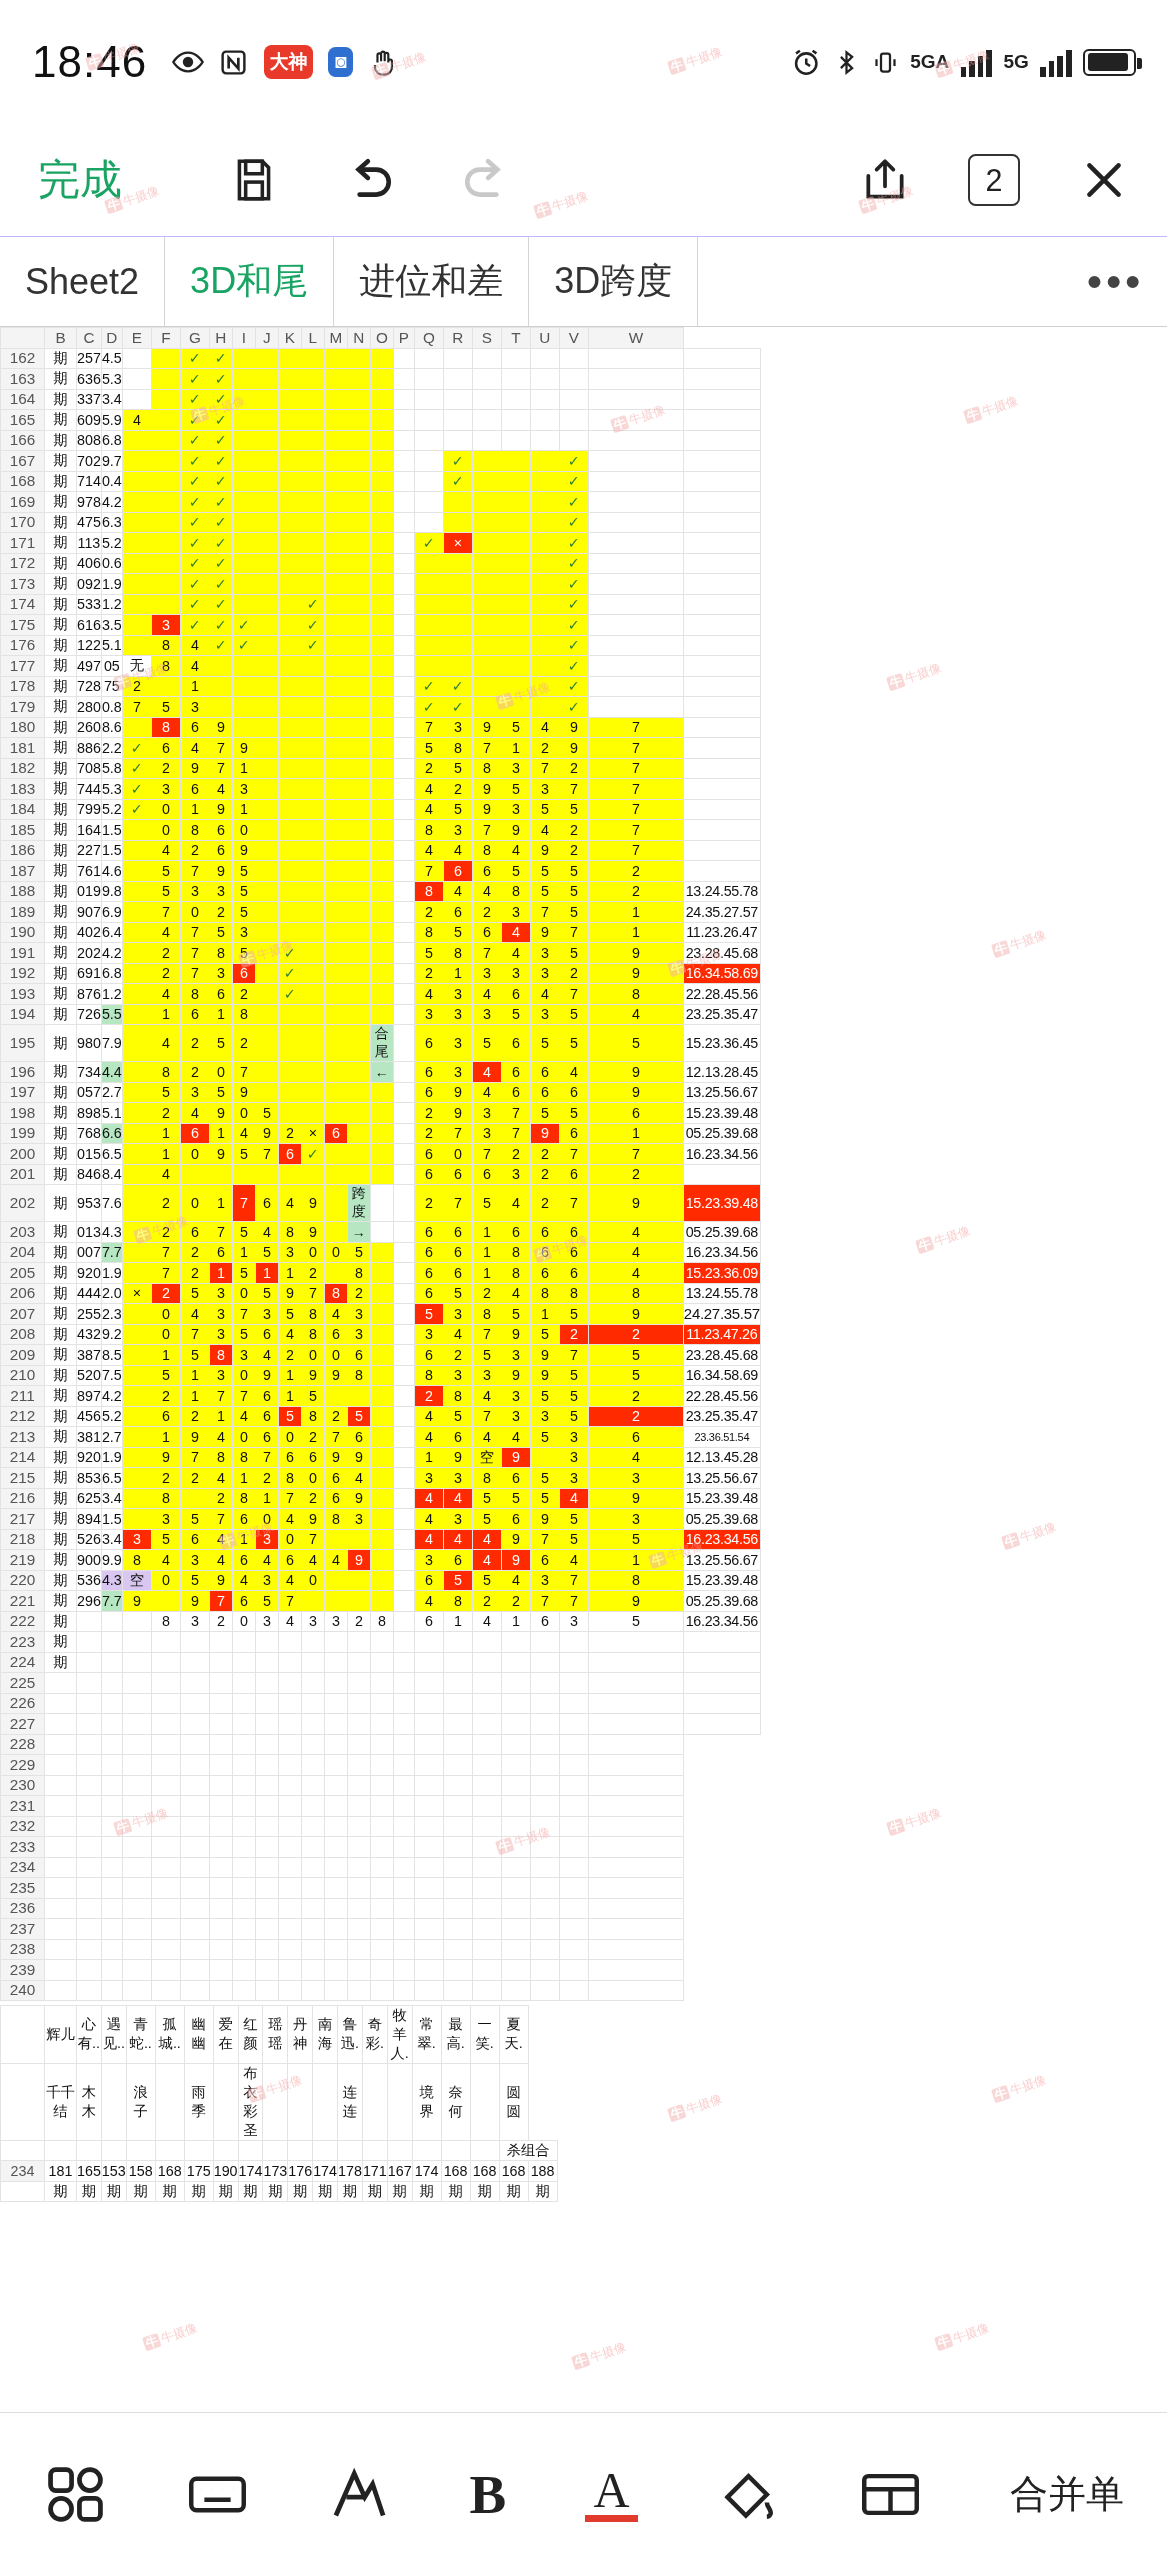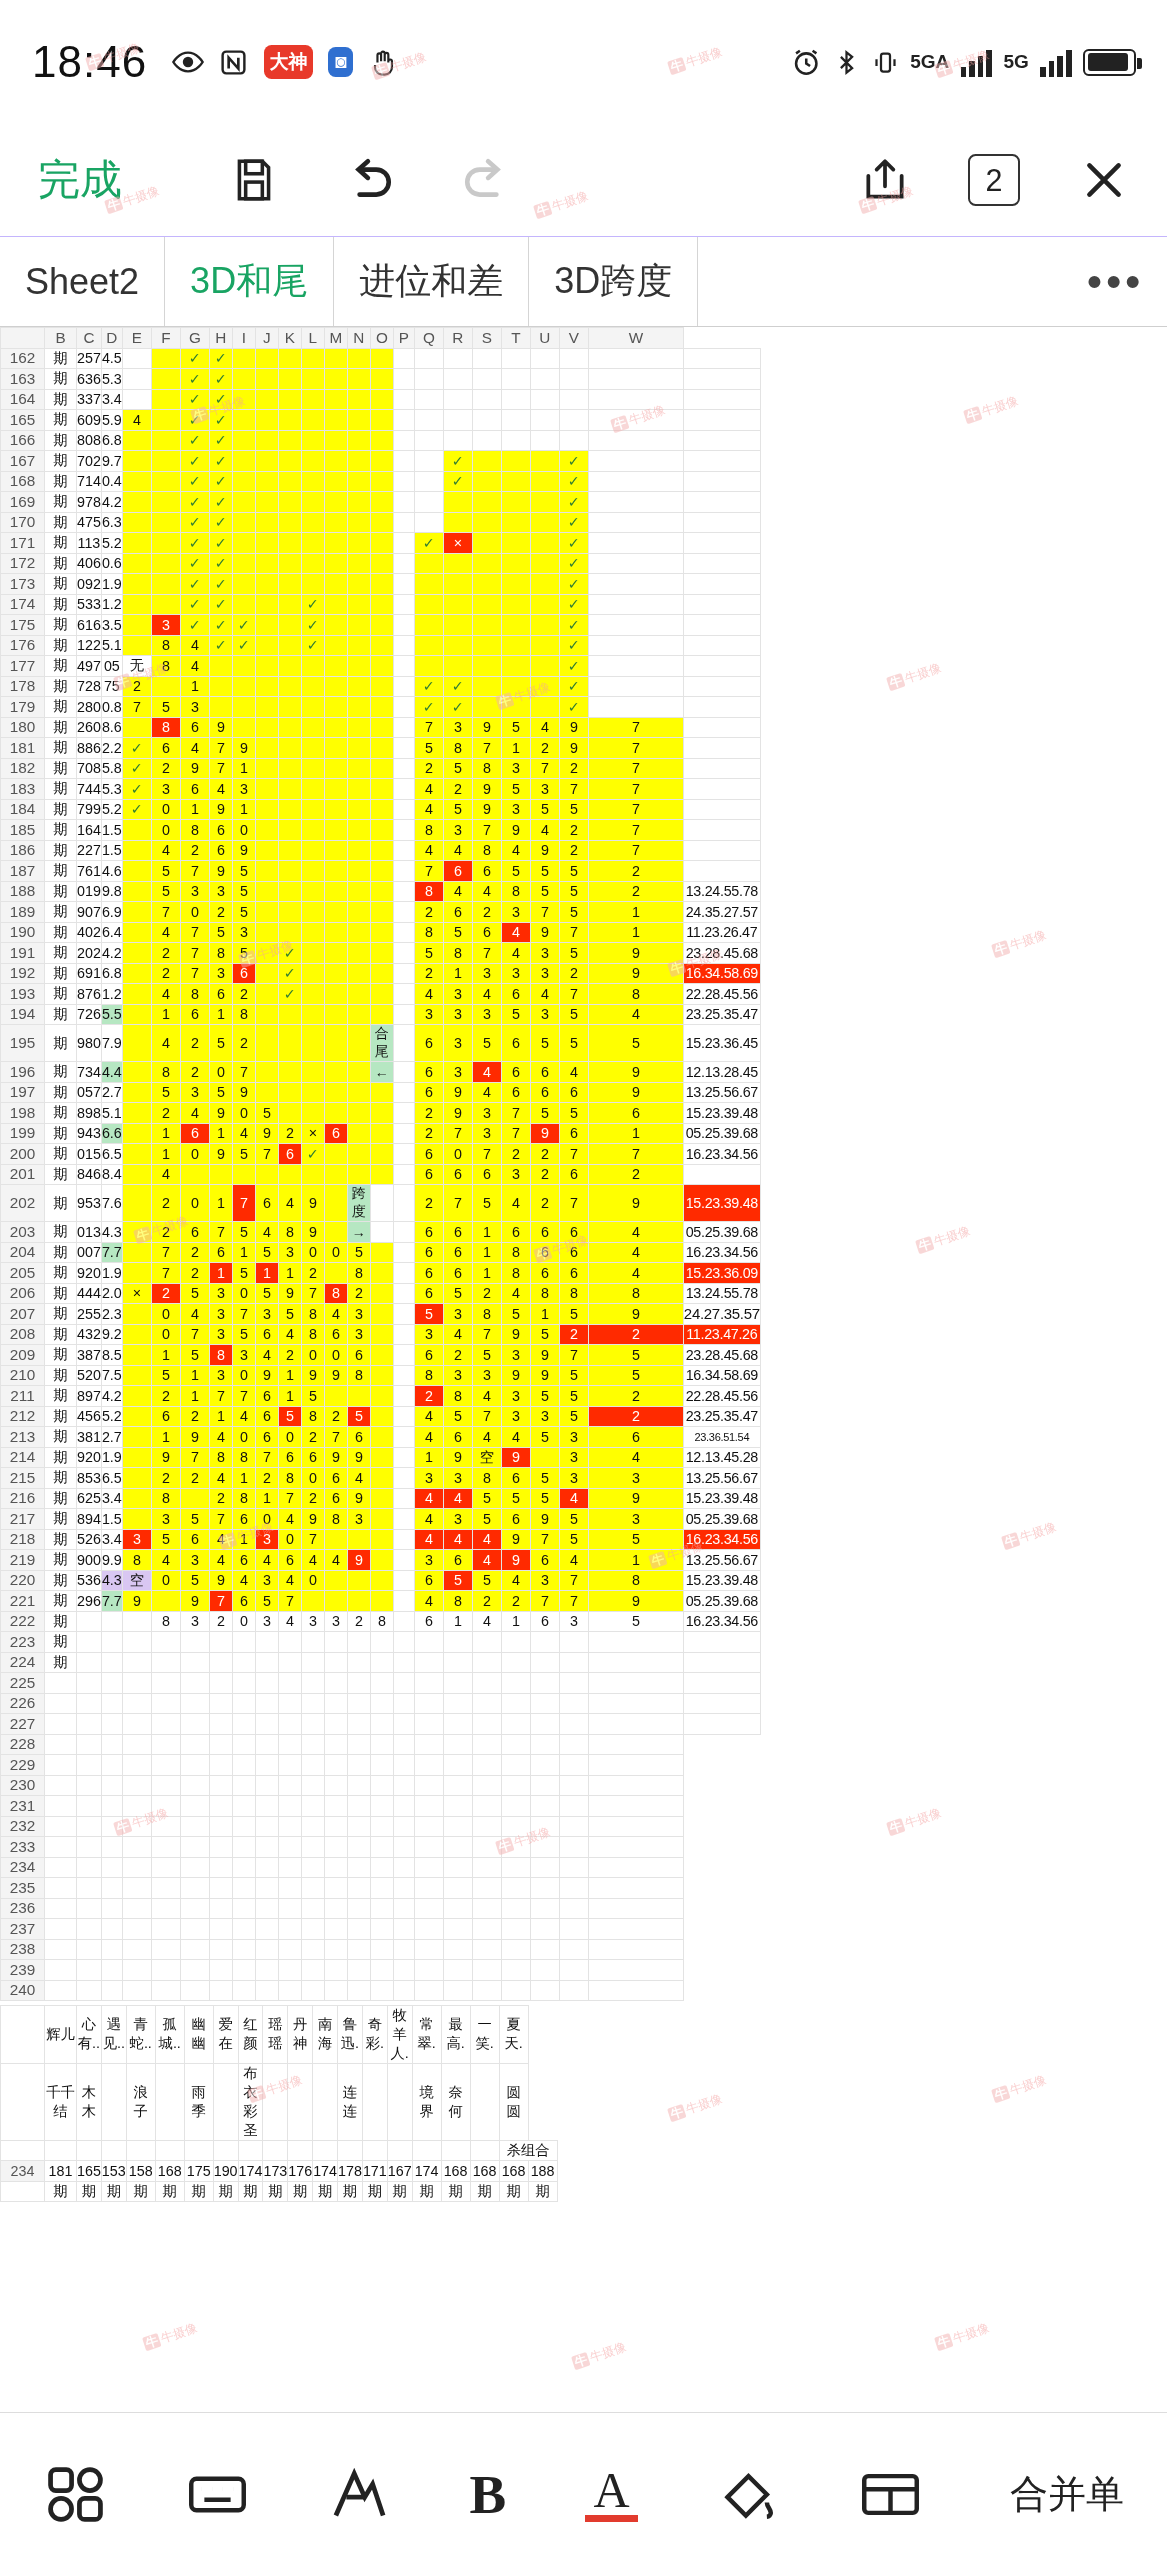--- a/index.html
+++ b/index.html
@@ -1214,21 +1214,21 @@
           <td class="y">3</td>
           <td class="y">7</td>
           <td class="y">5</td>
           <td class="y">5</td>
           <td class="y">6</td>
           <td style="font-size:14.3px;letter-spacing:-0.3px;">15.23.39.48</td>
         </tr>
         <tr>
           <td class="rowhdr">199</td>
           <td>期</td>
-          <td>943</td>
+          <td>768</td>
           <td class="g">6.6</td>
           <td class="y"></td>
           <td class="y">1</td>
           <td class="r">6</td>
           <td class="y">1</td>
           <td class="y">4</td>
           <td class="y">9</td>
           <td class="y">2</td>
           <td class="y">×</td>
           <td class="r">6</td>

